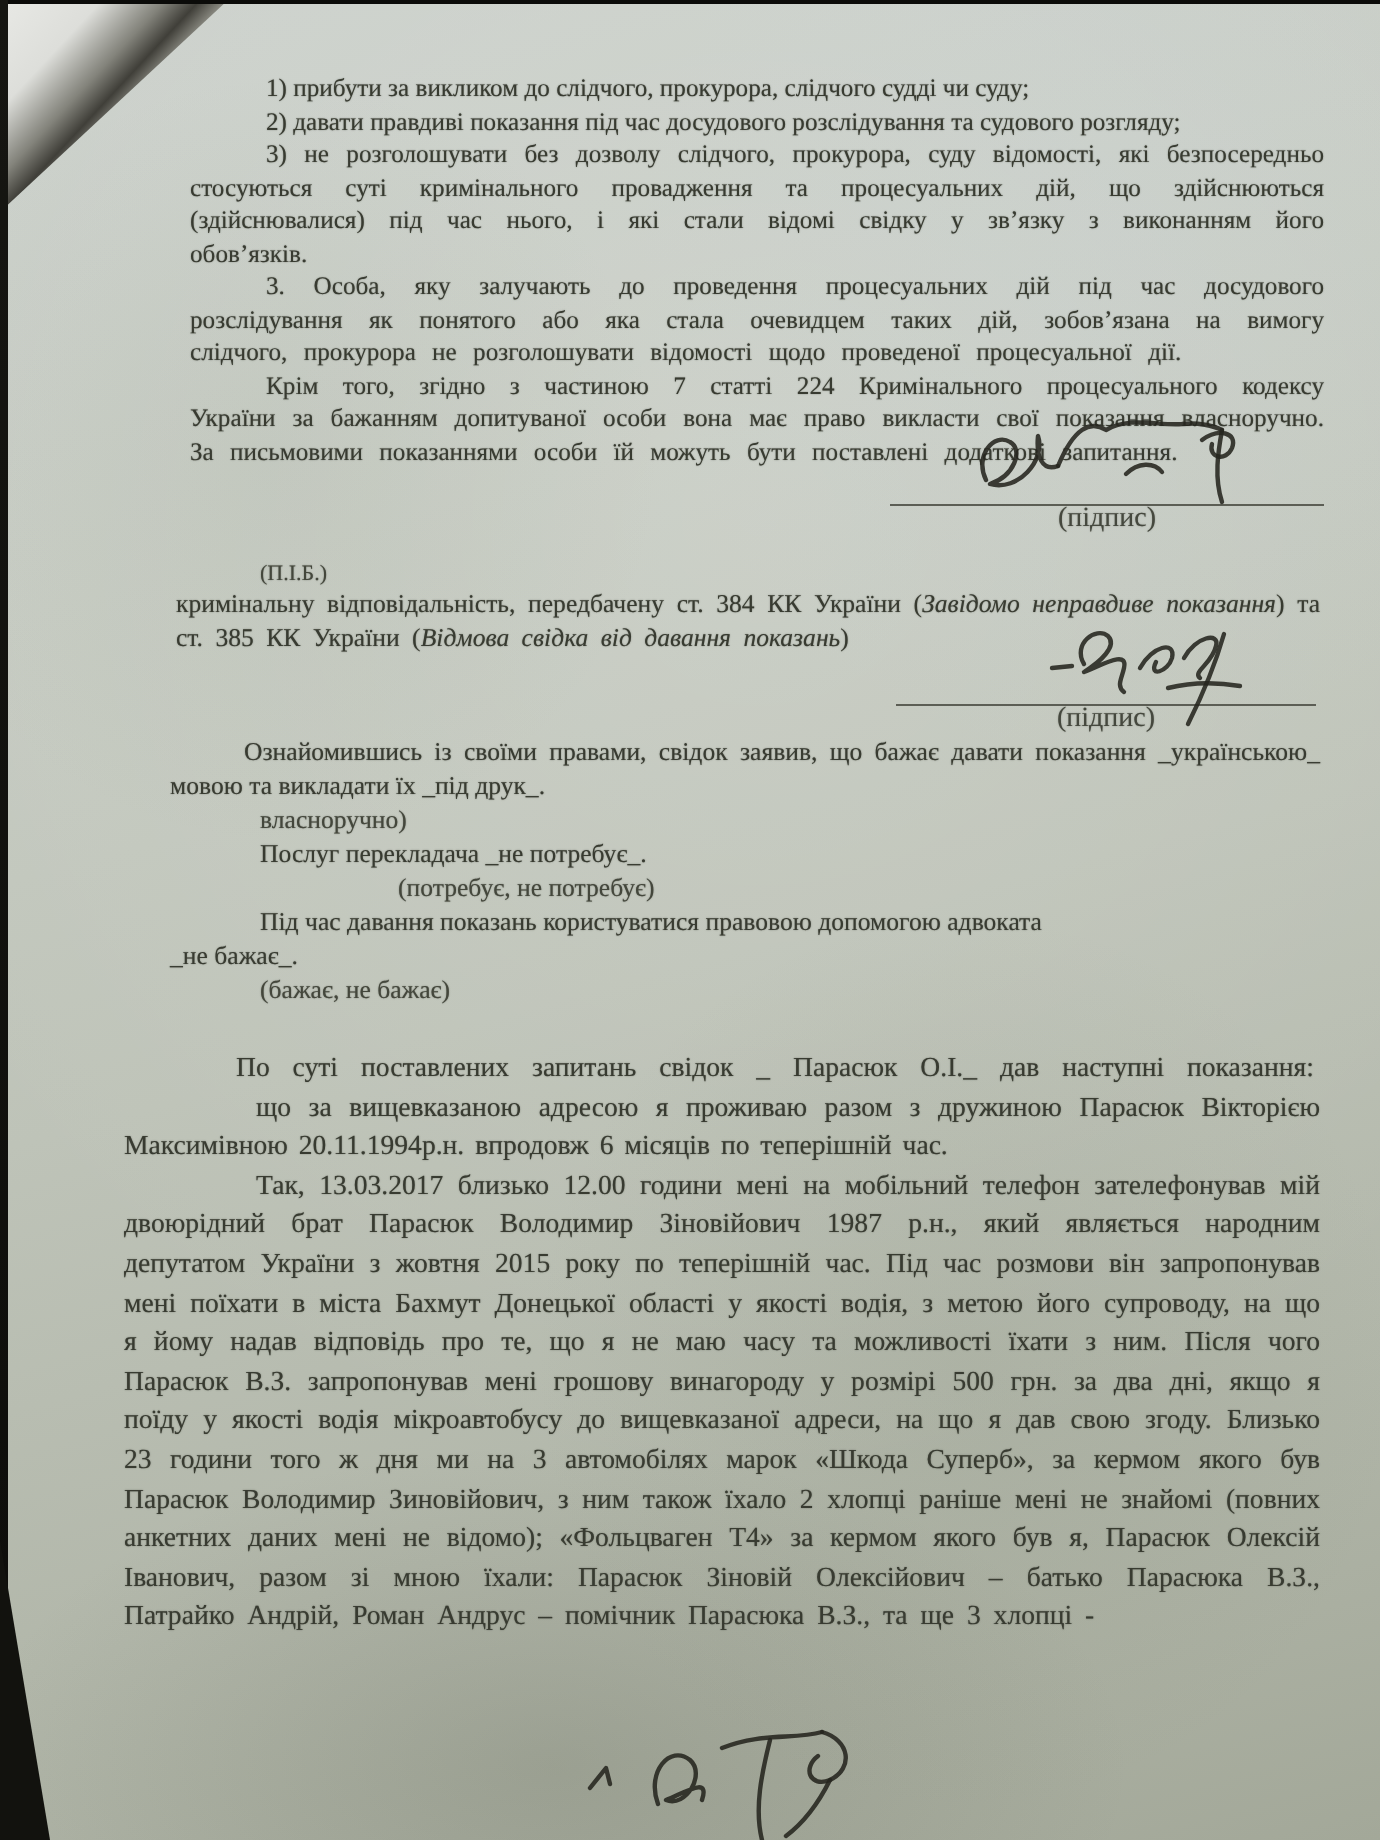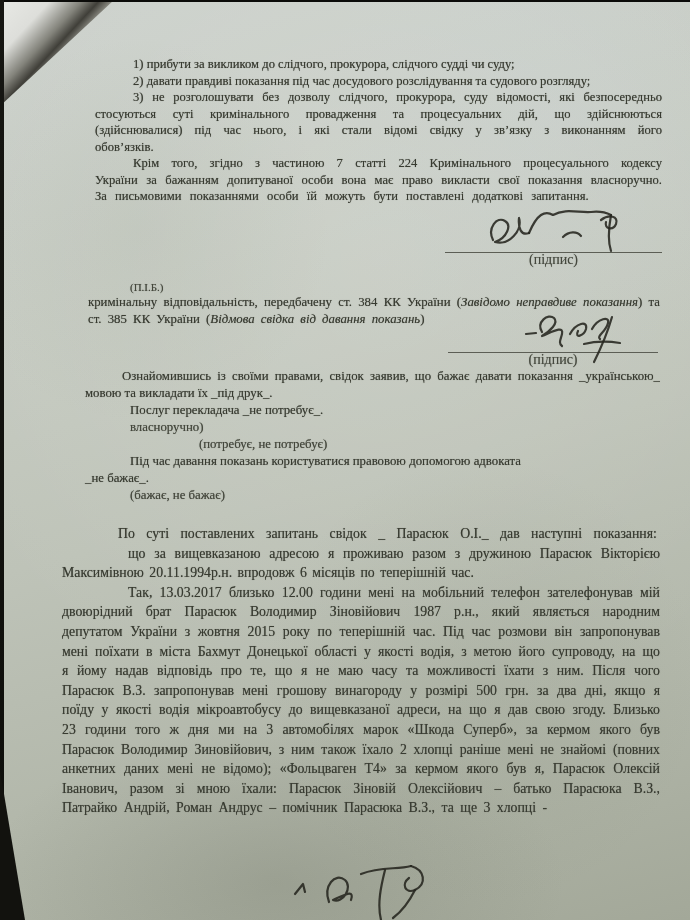--- a/index.html
+++ b/index.html
@@ -15,21 +15,21 @@
       radial-gradient(45% 35% at 70% 74%, rgba(118,126,106,0.12), transparent 70%),
       radial-gradient(60% 25% at 40% 96%, rgba(88,93,78,0.20), transparent 70%);}
   .edge-top{position:absolute;top:0;left:0;right:0;height:2px;background:#0b0b09;}
   .edge-left{position:absolute;top:0;left:0;bottom:0;width:4px;background:linear-gradient(#161612,#0d0d0a);}
   .wedge-bl{position:absolute;left:0;bottom:0;width:0;height:0;
     border-bottom:150px solid #12120e;border-right:25px solid transparent;}
   .fold{position:absolute;top:0;left:0;width:114px;height:106px;
     clip-path:polygon(0 0,100% 0,0 100%);
     background:linear-gradient(133deg,#e8e9e5 0%,#dddeda 24%,#83837b 39%,#403f39 47%,#9c9c93 55%,rgba(190,193,185,0) 68%);}
   .txt{position:absolute;text-shadow:0 0 0.7px rgba(56,59,49,0.65);}
-  .secA{top:56px;left:95px;width:567px;font-size:12.6px;line-height:16.5px;}
+  .secA{top:36px;left:95px;width:567px;font-size:12.6px;line-height:16.5px;}
   .secA p{margin:0;text-align:justify;}
   .secA .li{text-indent:38px;text-align:left;}
   .secA .jp{text-indent:38px;word-spacing:5px;}
   .secB{top:281px;left:88px;width:572px;font-size:12.8px;line-height:17px;}
   .secB p{margin:0;}
   .secB .first{text-indent:38px;word-spacing:8px;}
   .secB .pib{font-size:11px;line-height:13px;margin-left:42px;color:#44473c;}
   .secB .just{text-align:justify;word-spacing:3px;}
   .secC{top:368px;left:85px;width:575px;font-size:12.8px;line-height:17px;}
   .secC p{margin:0;}
@@ -65,20 +65,21 @@
   <div class="mottle"></div>
   <div class="fold"></div>
   <div class="edge-top"></div>
   <div class="edge-left"></div>
   <div class="wedge-bl"></div>
 
   <div class="txt secA">
     <p class="li">1) прибути за викликом до слідчого, прокурора, слідчого судді чи суду;</p>
     <p class="li">2) давати правдиві показання під час досудового розслідування та судового розгляду;</p>
     <p class="jp">3) не розголошувати без дозволу слідчого, прокурора, суду відомості, які безпосередньо стосуються суті кримінального провадження та процесуальних дій, що здійснюються (здійснювалися) під час нього, і які стали відомі свідку у зв’язку з виконанням його обов’язків.</p>
+    <p class="jp">3. Особа, яку залучають до проведення процесуальних дій під час досудового розслідування як понятого або яка стала очевидцем таких дій, зобов’язана на вимогу слідчого, прокурора не розголошувати відомості щодо проведеної процесуальної дії.</p>
     <p class="jp">Крім того, згідно з частиною 7 статті 224 Кримінального процесуального кодексу України за бажанням допитуваної особи вона має право викласти свої показання власноручно. За письмовими показаннями особи їй можуть бути поставлені додаткові запитання.</p>
   </div>
 
   <div class="sigblock sig1">
     <svg class="ink" width="150" height="46" viewBox="0 0 150 46">
       <path d="M14 34 C8 22 18 10 26 15 C33 19 28 32 16 36 C30 40 44 24 40 12 C39 22 42 30 50 27"></path>
       <path d="M50 27 C58 8 66 4 74 9 C86 2 100 7 112 6 C120 5 128 7 132 9"></path>
       <path d="M132 9 C130 20 128 33 132 45"></path>
       <path d="M122 14 C130 8 140 10 137 18 C134 25 125 23 127 16"></path>
       <path d="M84 31 C90 25 98 25 102 30"></path>
@@ -100,22 +101,22 @@
       <path d="M68 17 C74 6 86 4 84 11 C82 20 72 24 76 27"></path>
       <path d="M88 5 C84 19 78 34 70 50"></path>
       <path d="M60 32 C72 29 84 29 96 31"></path>
     </svg>
     <div class="line"></div>
     <div class="cap">(підпис)</div>
   </div>
 
   <div class="txt secC">
     <p class="intro">Ознайомившись із своїми правами, свідок заявив, що бажає давати показання _українською_ мовою та викладати їх _під друк_.</p>
+    <p class="ind hint">власноручно)</p>
     <p class="ind">Послуг перекладача _не потребує_.</p>
-    <p class="ind hint">власноручно)</p>
     <p class="hint h-translator">(потребує, не потребує)</p>
     <p class="ind">Під час давання показань користуватися правовою допомогою адвоката</p>
     <p>_не бажає_.</p>
     <p class="hint h-lawyer">(бажає, не бажає)</p>
   </div>
 
   <div class="txt secD">
     <p class="intro">По суті поставлених запитань свідок _ Парасюк О.І._ дав наступні показання:</p>
     <p class="p1">що за вищевказаною адресою я проживаю разом з дружиною Парасюк Вікторією Максимівною 20.11.1994р.н. впродовж 6 місяців по теперішній час.</p>
     <p class="p2">Так, 13.03.2017 близько 12.00 години мені на мобільний телефон зателефонував мій двоюрідний брат Парасюк Володимир Зіновійович 1987 р.н., який являється народним депутатом України з жовтня 2015 року по теперішній час. Під час розмови він запропонував мені поїхати в міста Бахмут Донецької області у якості водія, з метою його супроводу, на що я йому надав відповідь про те, що я не маю часу та можливості їхати з ним. Після чого Парасюк В.З. запропонував мені грошову винагороду у розмірі 500 грн. за два дні, якщо я поїду у якості водія мікроавтобусу до вищевказаної адреси, на що я дав свою згоду. Близько 23 години того ж дня ми на 3 автомобілях марок «Шкода Суперб», за кермом якого був Парасюк Володимир Зиновійович, з ним також їхало 2 хлопці раніше мені не знайомі (повних анкетних даних мені не відомо); «Фольцваген Т4» за кермом якого був я, Парасюк Олексій Іванович, разом зі мною їхали: Парасюк Зіновій Олексійович – батько Парасюка В.З., Патрайко Андрій, Роман Андрус – помічник Парасюка В.З., та ще 3 хлопці -</p>

